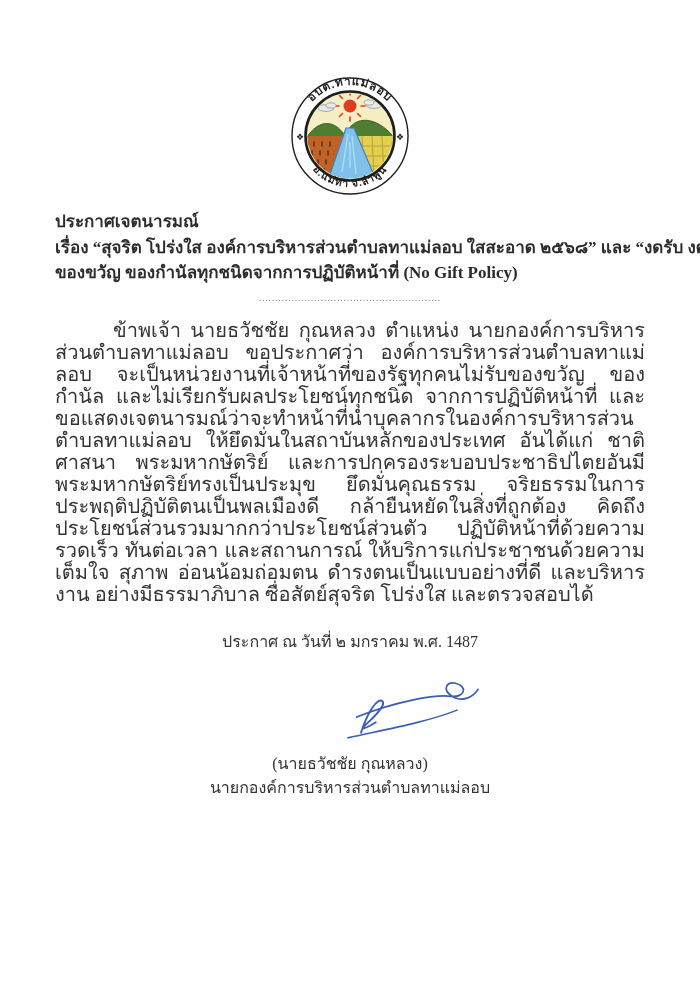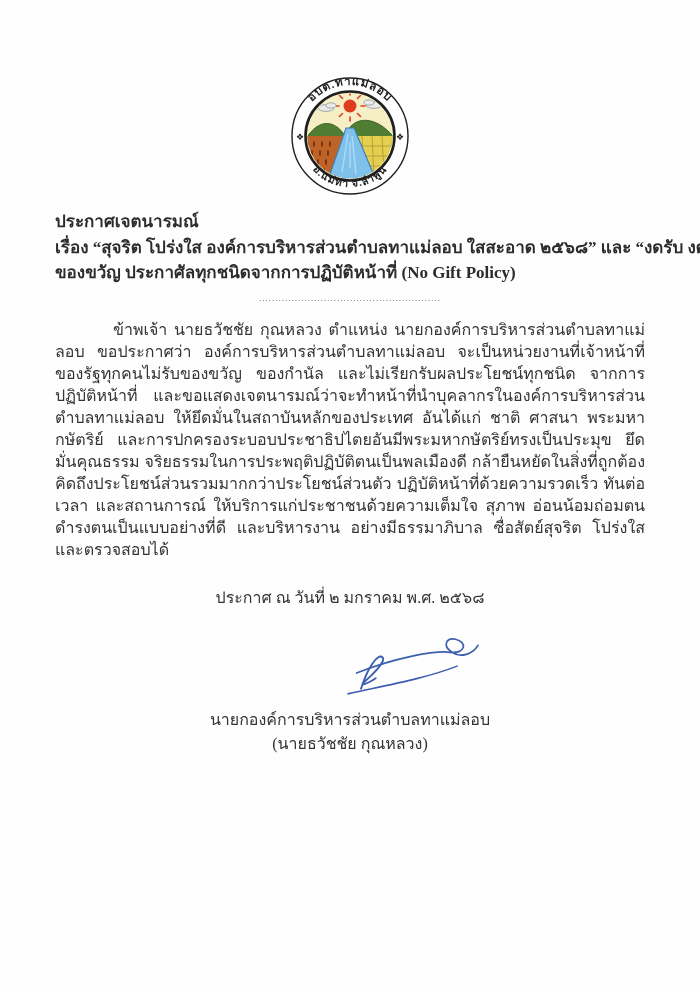--- a/index.html
+++ b/index.html
@@ -33,21 +33,21 @@
     text-align:center;
     margin-top:8px;
     font-size:9px;
     letter-spacing:1px;
     color:#4a4a4a;
     line-height:1;
     user-select:none;
   }
   .body-text{
     margin-top:16px;
-    font-size:16px;
+    font-size:20px;
     line-height:22px;
     text-align:justify;
     color:#343434;
   }
   .body-text p{
     margin:0 0 4px 0;
     text-indent:58px;
   }
   .date-line{
     text-align:center;
@@ -156,39 +156,39 @@
       </text>
 
       <text x="10" y="63.5" font-size="9" text-anchor="middle" fill="#1f1f1f">❖</text>
       <text x="110" y="63.5" font-size="9" text-anchor="middle" fill="#1f1f1f">❖</text>
     </svg>
   </div>
 
   <div class="heading">
     <div>ประกาศเจตนารมณ์</div>
     <div>เรื่อง “สุจริต โปร่งใส องค์การบริหารส่วนตำบลทาแม่ลอบ ใสสะอาด ๒๕๖๘” และ “งดรับ งดให้”</div>
-    <div>ของขวัญ ประกาศัลทุกชนิดจากการปฏิบัติหน้าที่ (No Gift Policy)</div>
+    <div>ของขวัญ ของกำนัลทุกชนิดจากการปฏิบัติหน้าที่ (No Gift Policy)</div>
   </div>
 
   <div class="dotted-sep">........................................................</div>
 
   <div class="body-text">
     <p>ข้าพเจ้า นายธวัชชัย กุณหลวง ตำแหน่ง นายกองค์การบริหารส่วนตำบลทาแม่ลอบ ขอประกาศว่า องค์การบริหารส่วนตำบลทาแม่ลอบ จะเป็นหน่วยงานที่เจ้าหน้าที่ของรัฐทุกคนไม่รับของขวัญ ของกำนัล และไม่เรียกรับผลประโยชน์ทุกชนิด จากการปฏิบัติหน้าที่ และขอแสดงเจตนารมณ์ว่าจะทำหน้าที่นำบุคลากรในองค์การบริหารส่วนตำบลทาแม่ลอบ ให้ยึดมั่นในสถาบันหลักของประเทศ อันได้แก่ ชาติ ศาสนา พระมหากษัตริย์ และการปกครองระบอบประชาธิปไตยอันมีพระมหากษัตริย์ทรงเป็นประมุข ยึดมั่นคุณธรรม จริยธรรมในการประพฤติปฏิบัติตนเป็นพลเมืองดี กล้ายืนหยัดในสิ่งที่ถูกต้อง คิดถึงประโยชน์ส่วนรวมมากกว่าประโยชน์ส่วนตัว ปฏิบัติหน้าที่ด้วยความรวดเร็ว ทันต่อเวลา และสถานการณ์ ให้บริการแก่ประชาชนด้วยความเต็มใจ สุภาพ อ่อนน้อมถ่อมตน ดำรงตนเป็นแบบอย่างที่ดี และบริหารงาน อย่างมีธรรมาภิบาล ซื่อสัตย์สุจริต โปร่งใส และตรวจสอบได้</p>
   </div>
 
-  <div class="date-line">ประกาศ ณ วันที่ ๒ มกราคม พ.ศ. ๒๕๖๘</div>
+  <div class="date-line">ประกาศ ณ วันที่ ๒ มกราคม พ.ศ. 1487</div>
 
   <div class="signature-wrap">
     <svg width="200" height="78" viewBox="0 0 200 90">
       <g fill="none" stroke="#3c5fb0" stroke-linecap="round" stroke-linejoin="round">
         <path d="M 55,70 C 62,48 74,28 80,34 C 84,39 66,56 58,63 C 54,66 60,66 72,58" stroke-width="2.2"></path>
         <path d="M 50,52 C 95,34 140,26 158,28 C 176,30 178,16 164,13 C 154,11 148,20 160,28 C 170,35 184,30 190,20" stroke-width="2"></path>
         <path d="M 40,76 C 85,66 130,58 166,44" stroke-width="1.8"></path>
       </g>
     </svg>
   </div>
 
   <div class="signer">
+    <div>(นายธวัชชัย  กุณหลวง)</div>
     <div>นายกองค์การบริหารส่วนตำบลทาแม่ลอบ</div>
-    <div>(นายธวัชชัย  กุณหลวง)</div>
   </div>
 
 </div>
 
 </body></html>

